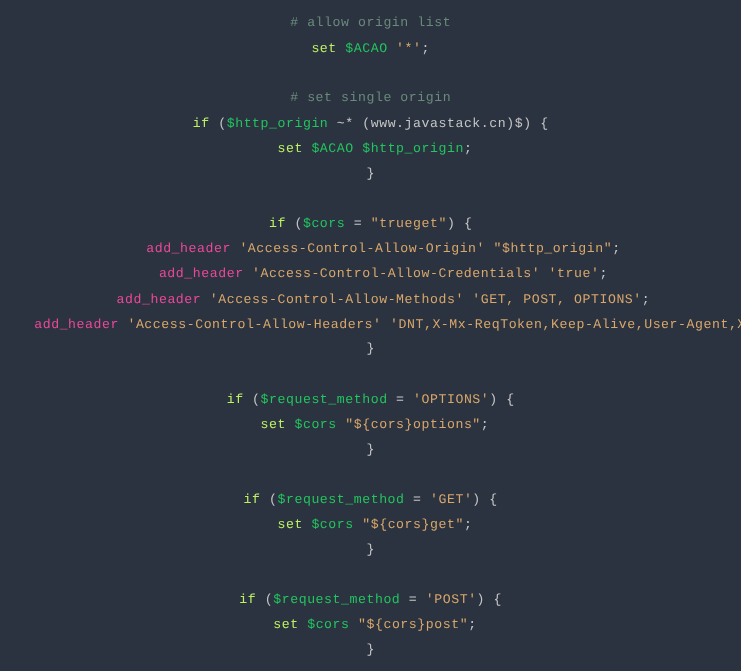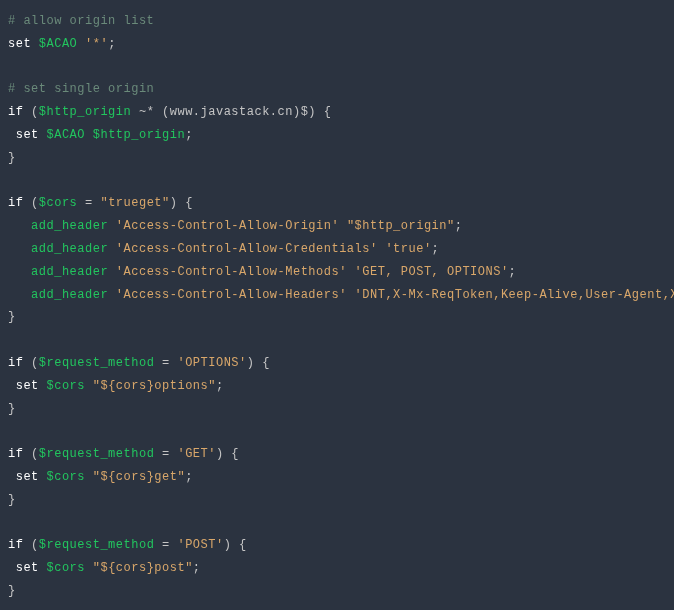--- a/index.html
+++ b/index.html
@@ -18,36 +18,37 @@
       overflow: hidden;
       color: #c5c5c5;
       letter-spacing: 0.5px;
     }
     .code-container {
       white-space: pre;
     }
     .line {
       display: block;
       min-height: 1.9em;
+      text-align: center;
     }
     .comment {
       color: #6a8a7a;
     }
     .keyword {
-      color: #ffffff;
+      color: #bef264;
     }
     .variable {
       color: #22c55e;
     }
     .string {
       color: #d9a76a;
     }
     .punctuation {
       color: #c5c5c5;
     }
     .function {
-      color: #22c55e;
+      color: #ec4899;
     }
   </style>
 </head>
 <body>
 
 <div class="code-container" id="code-root"><span class="line"><span class="comment"># allow origin list</span></span><span class="line"><span class="keyword">set</span><span class="punctuation"> </span><span class="variable">$ACAO</span><span class="punctuation"> </span><span class="string">'*'</span><span class="punctuation">;</span></span><span class="line">&nbsp;</span><span class="line"><span class="comment"># set single origin</span></span><span class="line"><span class="keyword">if</span><span class="punctuation"> (</span><span class="variable">$http_origin</span><span class="punctuation"> ~* (www.javastack.cn)$) {</span></span><span class="line"><span class="punctuation"> </span><span class="keyword">set</span><span class="punctuation"> </span><span class="variable">$ACAO</span><span class="punctuation"> </span><span class="variable">$http_origin</span><span class="punctuation">;</span></span><span class="line"><span class="punctuation">}</span></span><span class="line">&nbsp;</span><span class="line"><span class="keyword">if</span><span class="punctuation"> (</span><span class="variable">$cors</span><span class="punctuation"> = </span><span class="string">"trueget"</span><span class="punctuation">) {</span></span><span class="line"><span class="punctuation">   </span><span class="function">add_header</span><span class="punctuation"> </span><span class="string">'Access-Control-Allow-Origin'</span><span class="punctuation"> </span><span class="string">"$http_origin"</span><span class="punctuation">;</span></span><span class="line"><span class="punctuation">   </span><span class="function">add_header</span><span class="punctuation"> </span><span class="string">'Access-Control-Allow-Credentials'</span><span class="punctuation"> </span><span class="string">'true'</span><span class="punctuation">;</span></span><span class="line"><span class="punctuation">   </span><span class="function">add_header</span><span class="punctuation"> </span><span class="string">'Access-Control-Allow-Methods'</span><span class="punctuation"> </span><span class="string">'GET, POST, OPTIONS'</span><span class="punctuation">;</span></span><span class="line"><span class="punctuation">   </span><span class="function">add_header</span><span class="punctuation"> </span><span class="string">'Access-Control-Allow-Headers'</span><span class="punctuation"> </span><span class="string">'DNT,X-Mx-ReqToken,Keep-Alive,User-Agent,X-Requested-With,</span></span><span class="line"><span class="punctuation">}</span></span><span class="line">&nbsp;</span><span class="line"><span class="keyword">if</span><span class="punctuation"> (</span><span class="variable">$request_method</span><span class="punctuation"> = </span><span class="string">'OPTIONS'</span><span class="punctuation">) {</span></span><span class="line"><span class="punctuation"> </span><span class="keyword">set</span><span class="punctuation"> </span><span class="variable">$cors</span><span class="punctuation"> </span><span class="string">"${cors}options"</span><span class="punctuation">;</span></span><span class="line"><span class="punctuation">}</span></span><span class="line">&nbsp;</span><span class="line"><span class="keyword">if</span><span class="punctuation"> (</span><span class="variable">$request_method</span><span class="punctuation"> = </span><span class="string">'GET'</span><span class="punctuation">) {</span></span><span class="line"><span class="punctuation"> </span><span class="keyword">set</span><span class="punctuation"> </span><span class="variable">$cors</span><span class="punctuation"> </span><span class="string">"${cors}get"</span><span class="punctuation">;</span></span><span class="line"><span class="punctuation">}</span></span><span class="line">&nbsp;</span><span class="line"><span class="keyword">if</span><span class="punctuation"> (</span><span class="variable">$request_method</span><span class="punctuation"> = </span><span class="string">'POST'</span><span class="punctuation">) {</span></span><span class="line"><span class="punctuation"> </span><span class="keyword">set</span><span class="punctuation"> </span><span class="variable">$cors</span><span class="punctuation"> </span><span class="string">"${cors}post"</span><span class="punctuation">;</span></span><span class="line"><span class="punctuation">}</span></span></div>
 
 </body></html>

